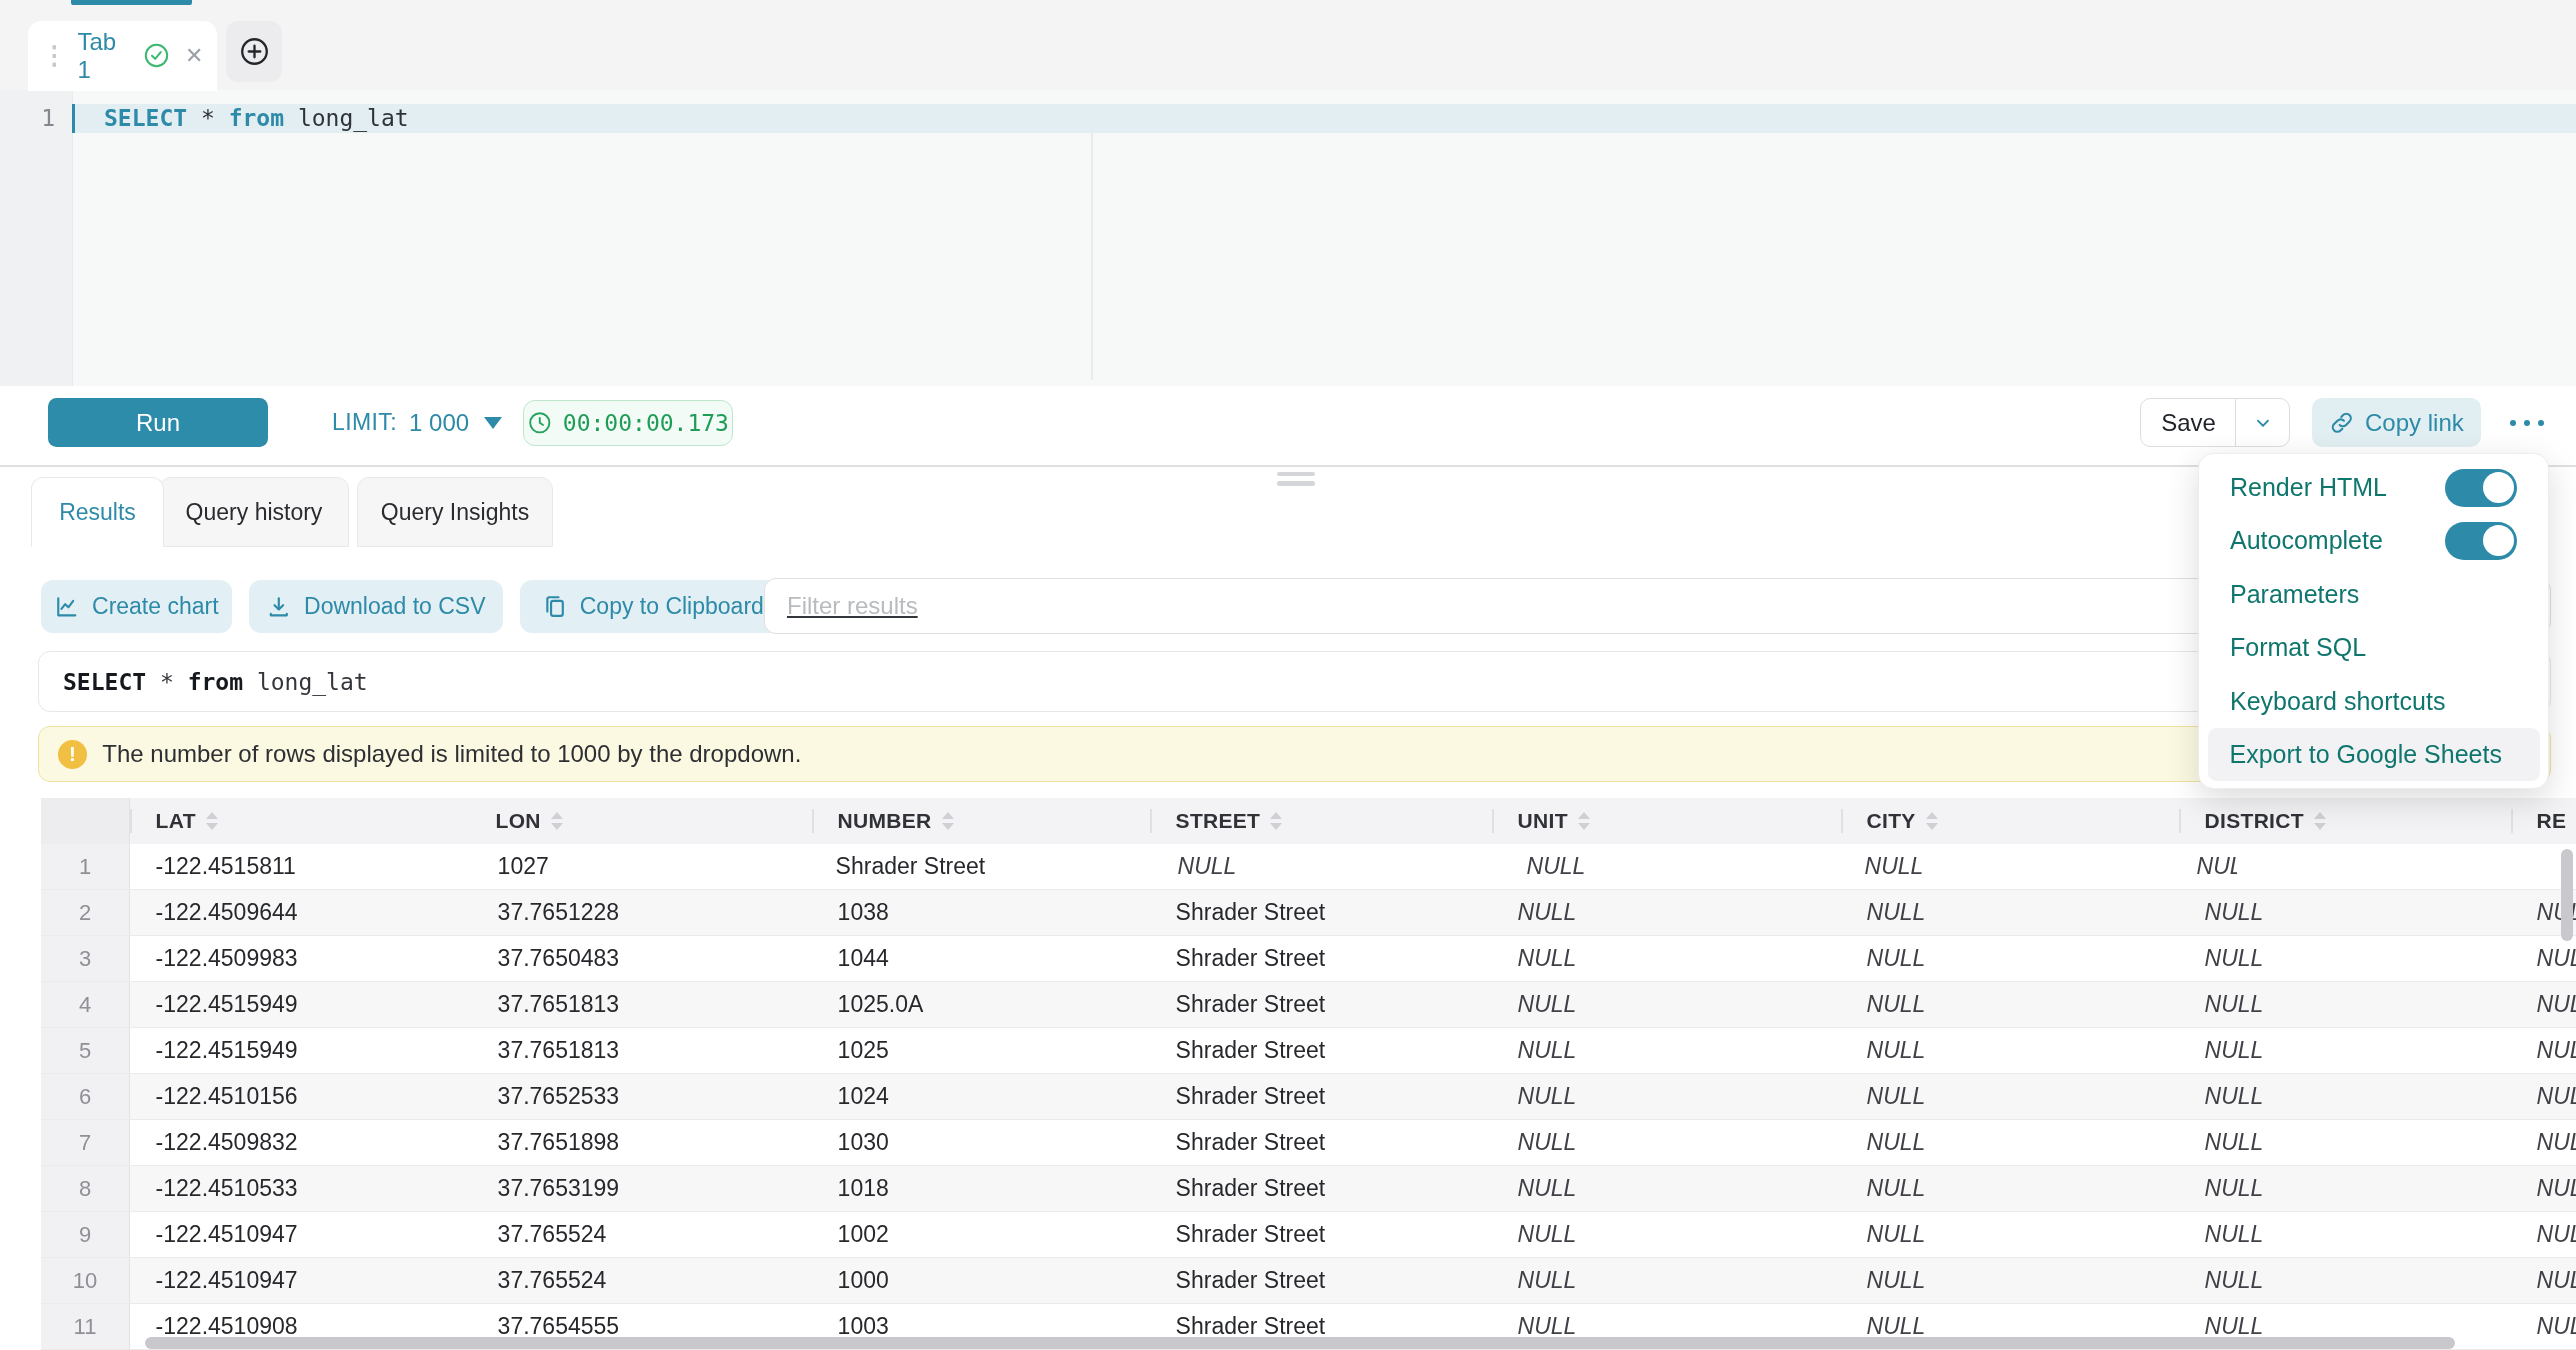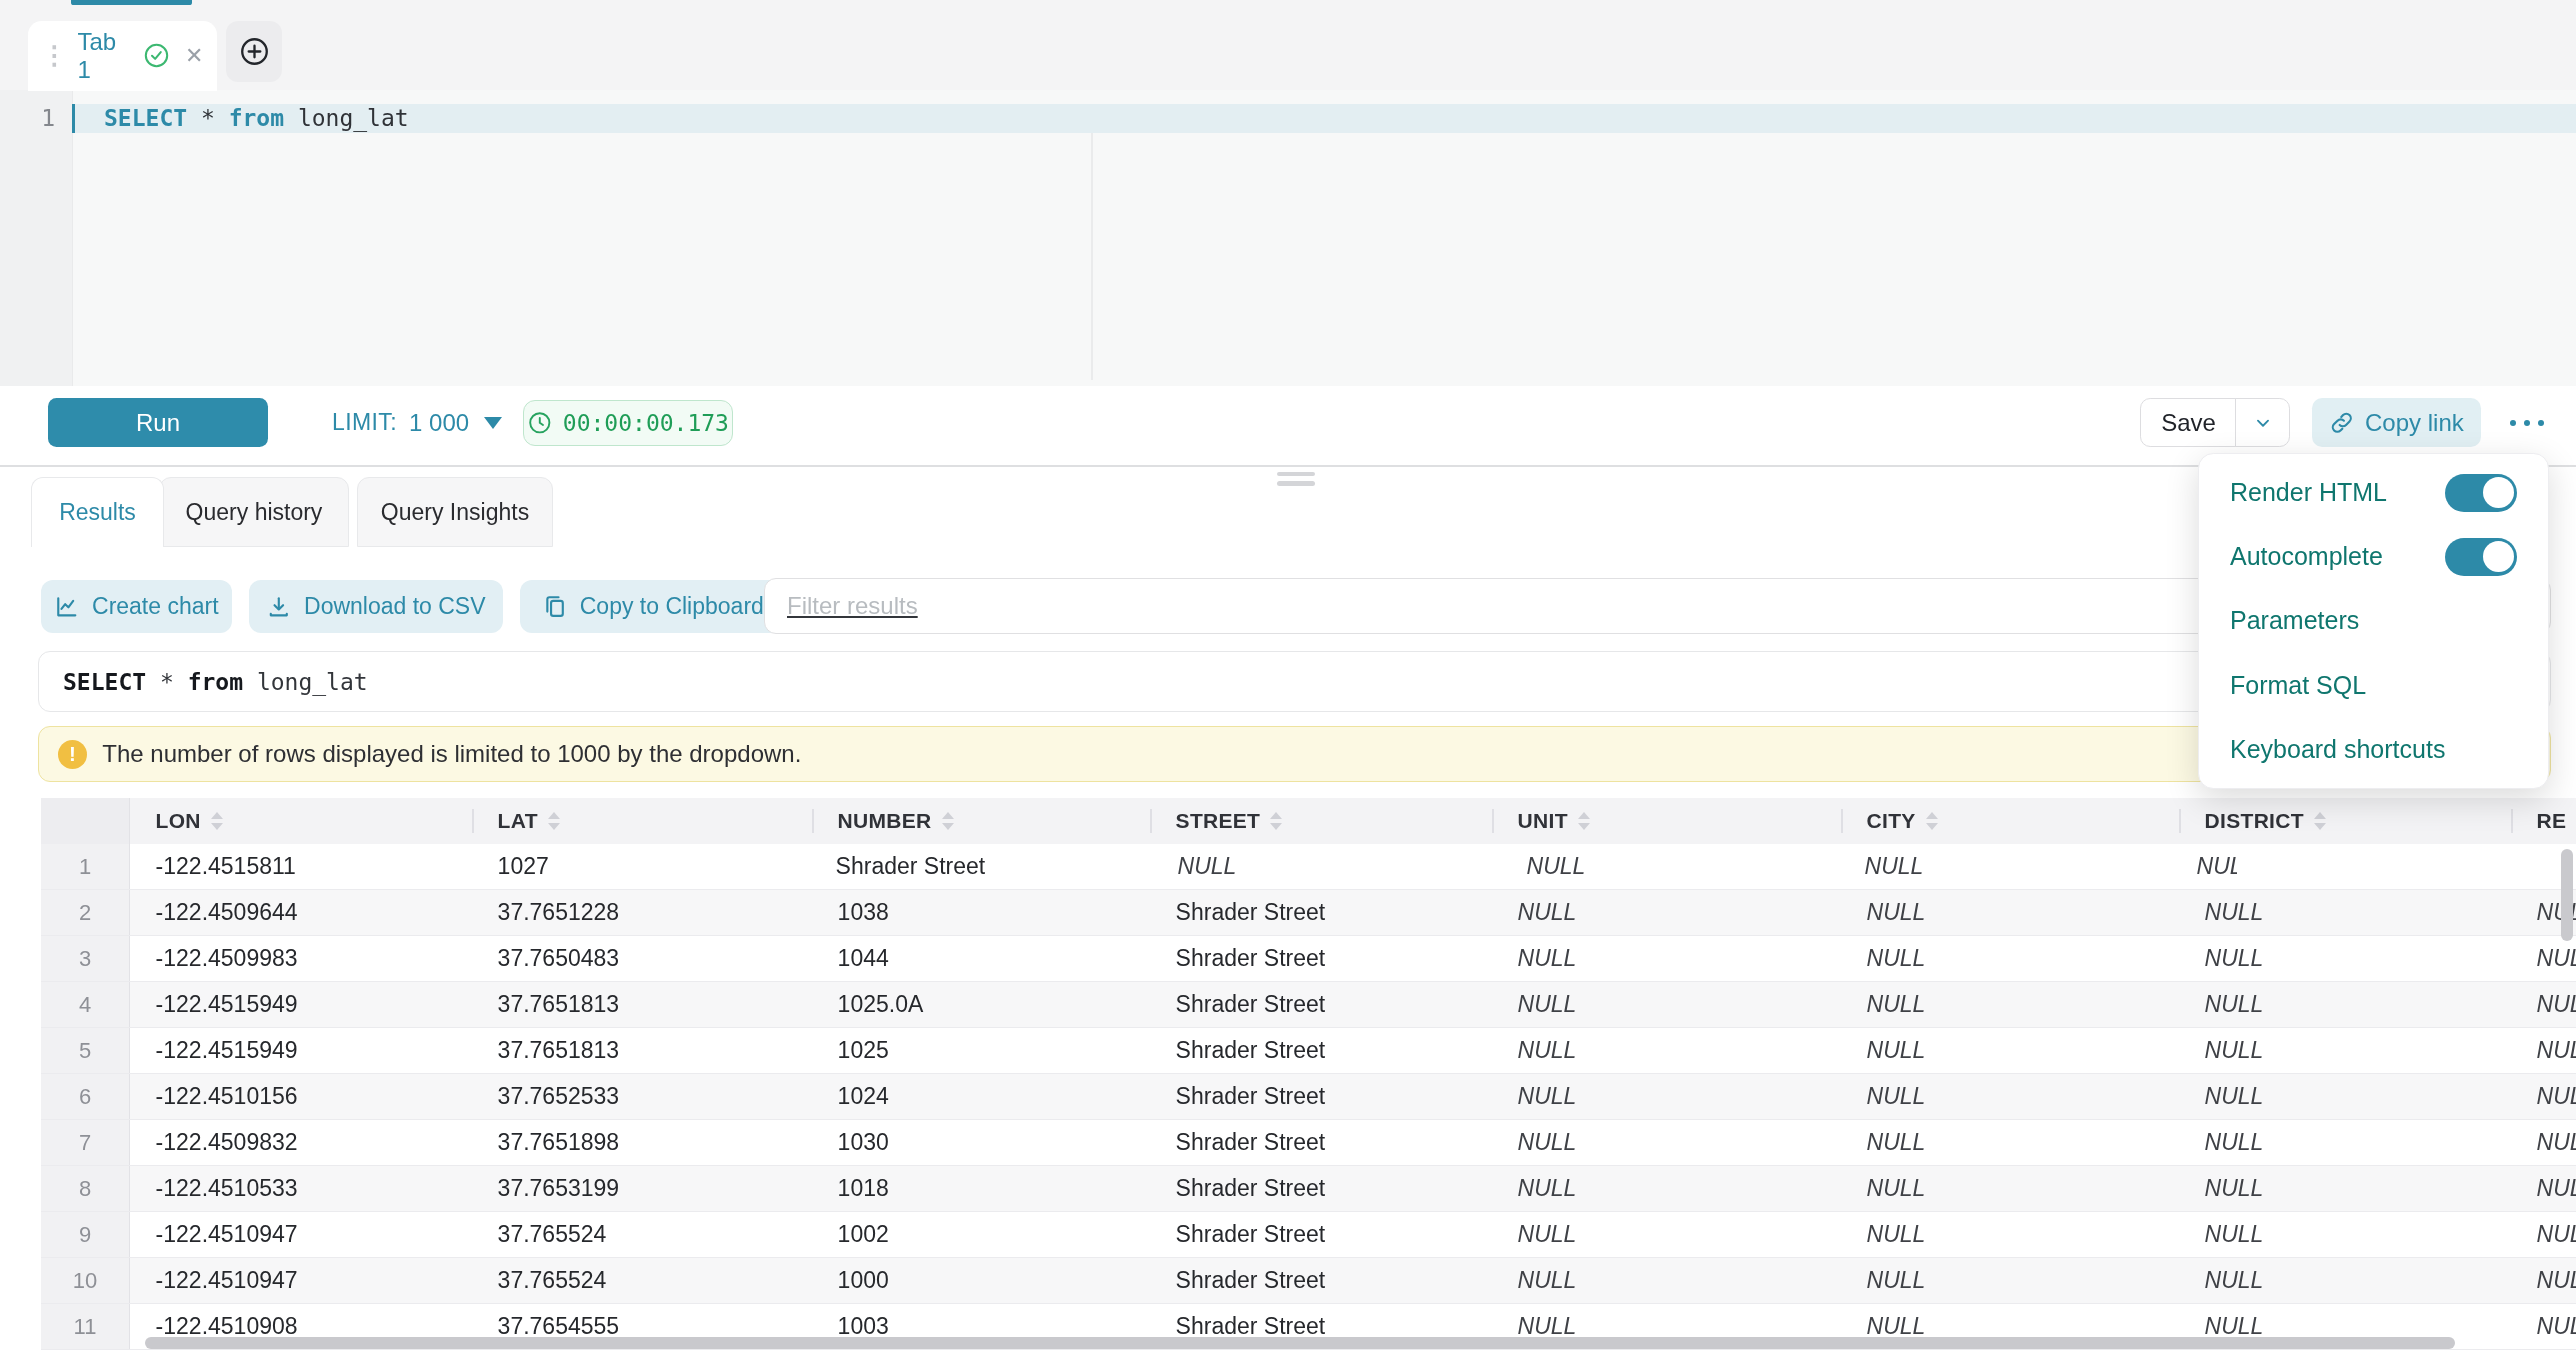--- a/index.html
+++ b/index.html
@@ -238,30 +238,30 @@
 <div class="sqlbox"><span class="kw">SELECT</span><span class="plain"> * </span><span class="kw">from</span><span class="plain"> long_lat</span></div>
 
 <div class="warnbox">
   <span class="warn-icon">!</span>
   <span class="warn-text">The number of rows displayed is limited to 1000 by the dropdown.</span>
 </div>
 
 <div class="table">
   <div class="thead" id="thead">
       <div class="th corner" style="width: 89px;"></div>
+      <div class="th" style="width: 340px;">
+        <span class="tick"></span>
+        <span>LAT</span>
+        <span class="sort">
+          <i class="up"></i>
+          <i class="dn"></i>
+        </span>
+      </div>
       <div class="th" style="width: 342px;">
         <span>LON</span>
-        <span class="sort">
-          <i class="up"></i>
-          <i class="dn"></i>
-        </span>
-      </div>
-      <div class="th" style="width: 340px;">
-        <span class="tick"></span>
-        <span>LAT</span>
         <span class="sort">
           <i class="up"></i>
           <i class="dn"></i>
         </span>
       </div>
       <div class="th" style="width: 338px;">
         <span class="tick"></span>
         <span>NUMBER</span>
         <span class="sort">
           <i class="up"></i>
@@ -447,14 +447,17 @@
     </div>
     <div class="menu-item">
       <span>Parameters</span>
     </div>
     <div class="menu-item">
       <span>Format SQL</span>
     </div>
     <div class="menu-item">
       <span>Keyboard shortcuts</span>
     </div>
+    <div class="menu-item hovered">
+      <span>Export to Google Sheets</span>
+    </div>
   </div>
 
 
 </body></html>

